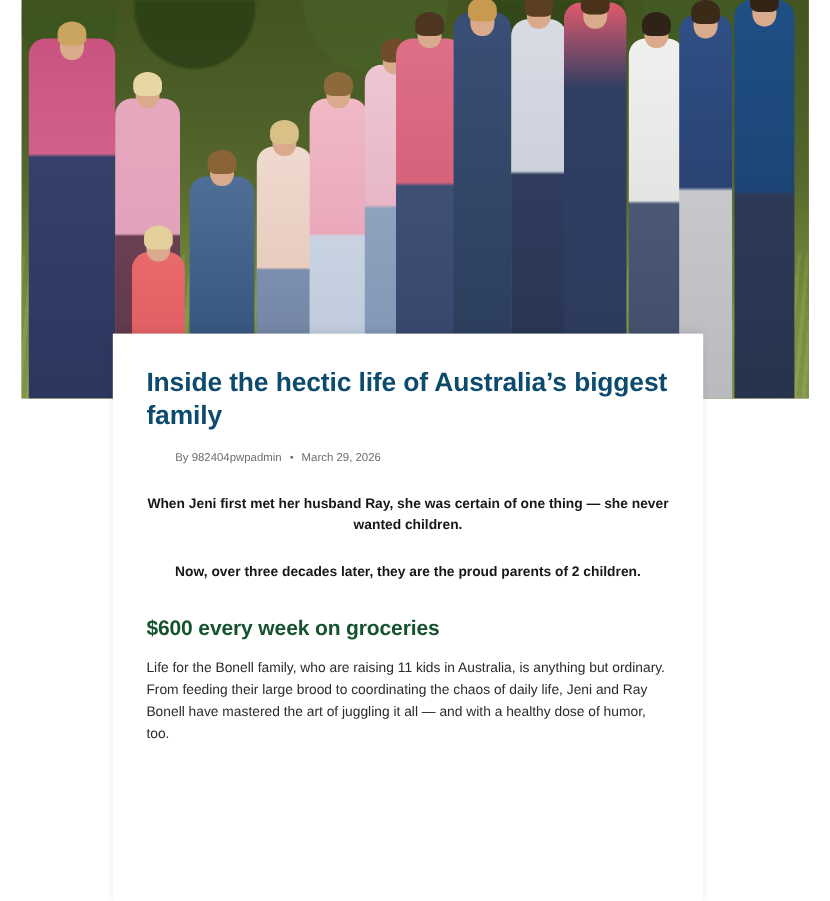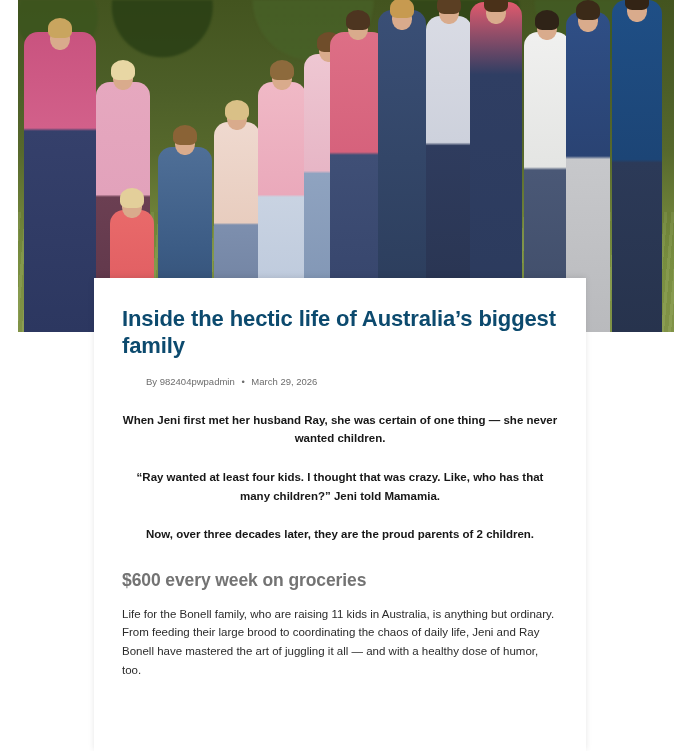--- a/index.html
+++ b/index.html
@@ -110,21 +110,21 @@
     margin: 0 0 20px 0;
   }
   p.lede {
     font-weight: bold;
     color: #171717;
     text-align: center;
   }
   h2.subhead {
     font-size: 17.5px;
     font-weight: bold;
-    color: #737373;
+    color: #14532d;
     margin: 26px 0 14px 0;
     letter-spacing: -0.1px;
   }
 </style>
 </head>
 <body>
 
 <div class="page">
 
   <div class="hero">
@@ -194,21 +194,20 @@
 
     <h1 class="headline">Inside the hectic life of Australia’s biggest family</h1>
 
     <div class="byline">
       <span>By 982404pwpadmin</span>
       <span class="sep">•</span>
       <span>March 29, 2026</span>
     </div>
 
     <p class="body lede">When Jeni first met her husband Ray, she was certain of one thing — she never wanted children.</p>
-    <p class="body lede">“Ray wanted at least four kids. I thought that was crazy. Like, who has that many children?” Jeni told Mamamia.</p>
     <p class="body lede">Now, over three decades later, they are the proud parents of 2 children.</p>
 
     <h2 class="subhead">$600 every week on groceries</h2>
 
     <p class="body">Life for the Bonell family, who are raising 11 kids in Australia, is anything but ordinary. From feeding their large brood to coordinating the chaos of daily life, Jeni and Ray Bonell have mastered the art of juggling it all — and with a healthy dose of humor, too.</p>
 
   </article>
 </div>
 
 </body></html>

